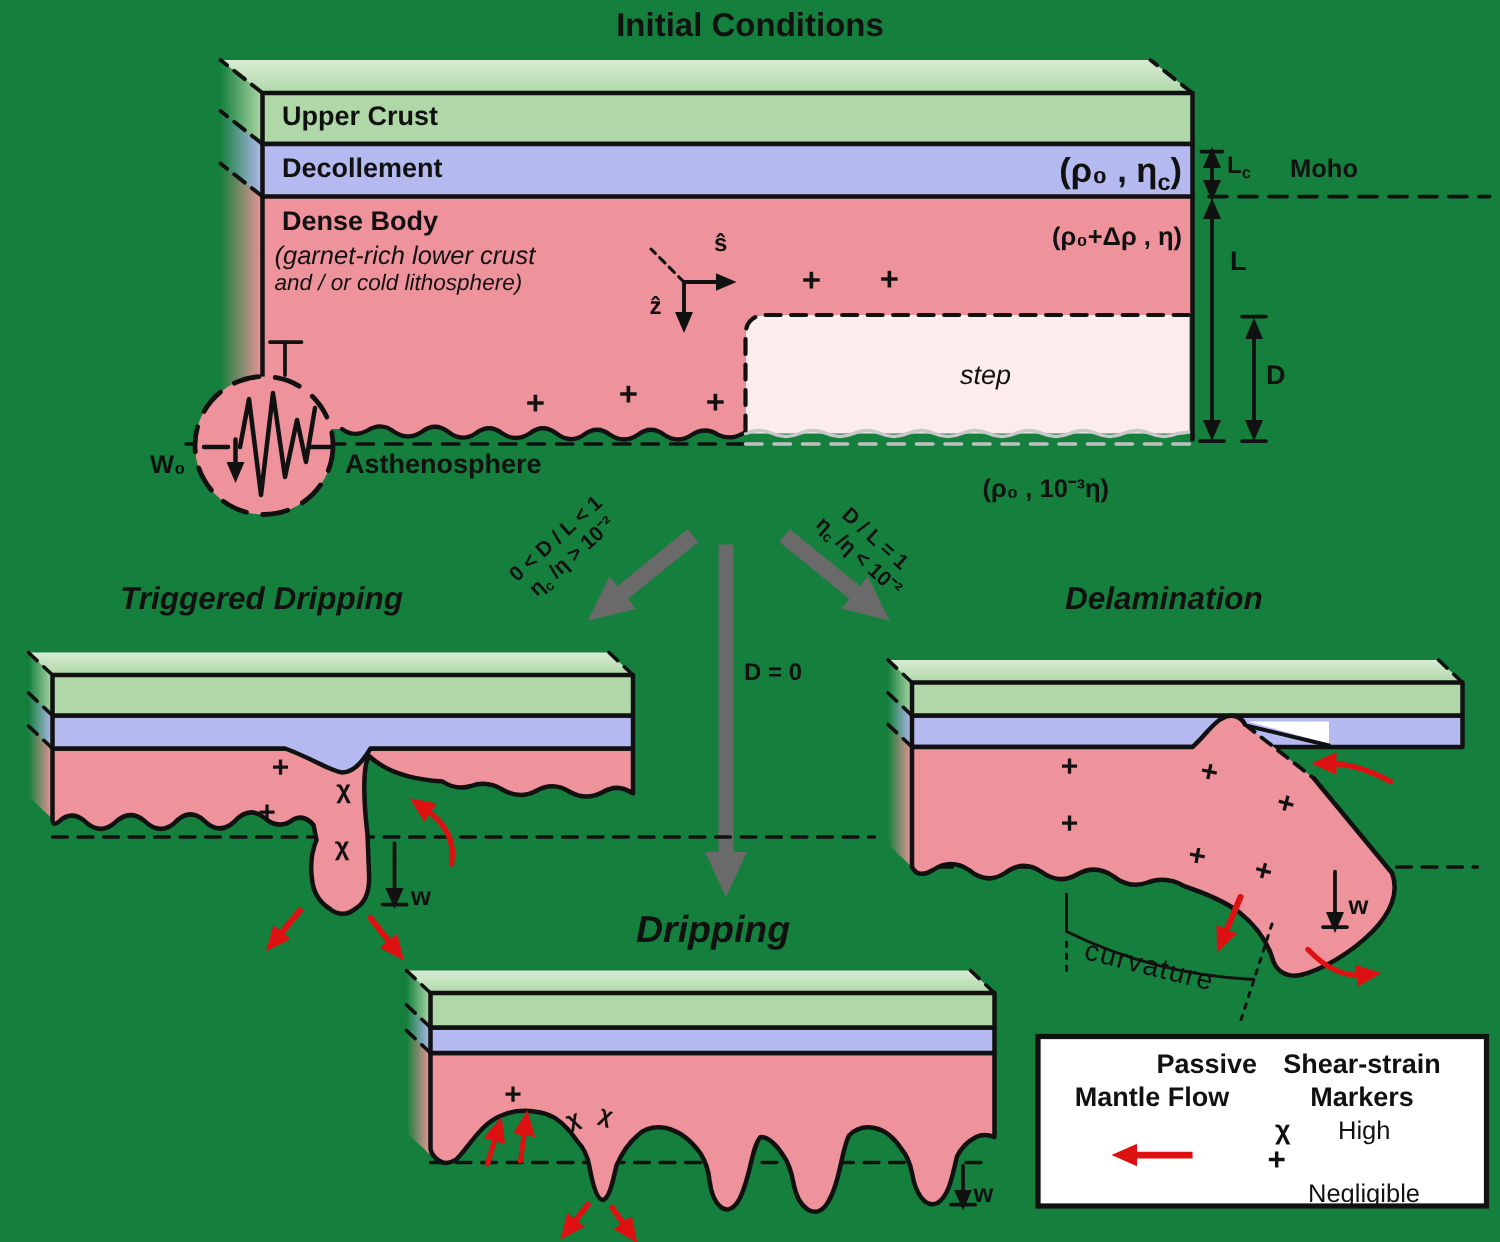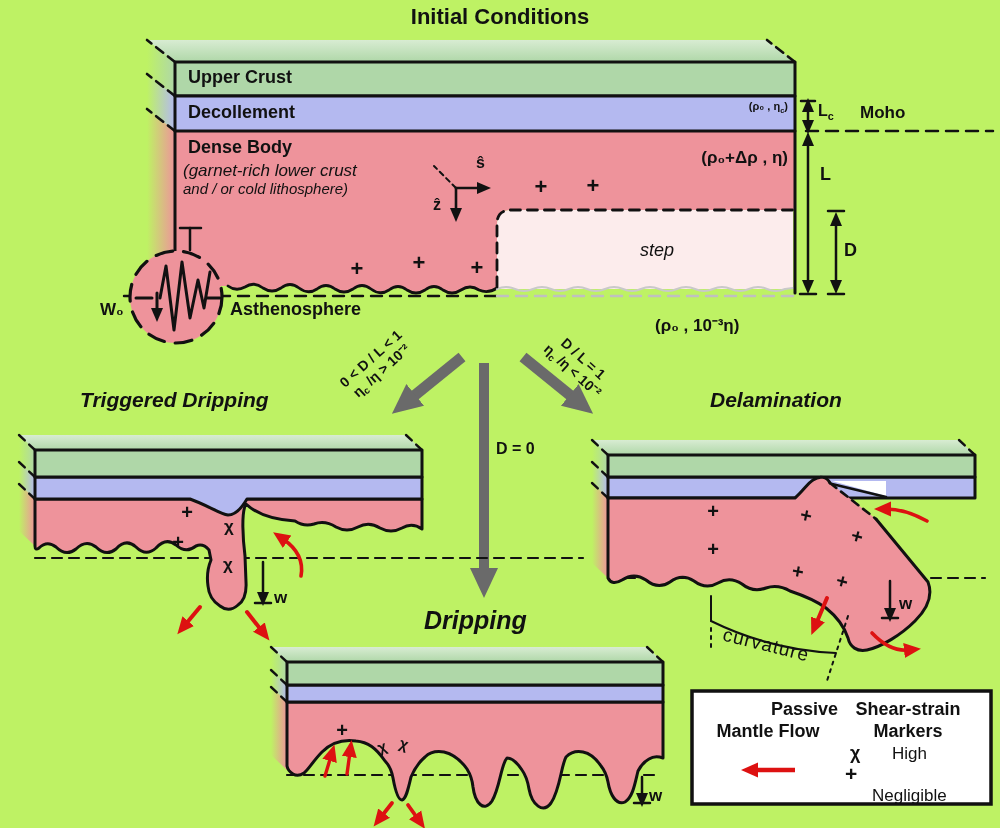--- a/index.html
+++ b/index.html
@@ -1,16 +1,16 @@
 <!DOCTYPE html>
 <html><head>
 <meta charset="utf-8">
 <style>
   html,body{margin:0;padding:0;background:#fff;}
-  #stage{position:relative;width:1000px;height:828px;background:#bef264;overflow:hidden;
+  #stage{position:relative;width:1000px;height:828px;background:#15803d;overflow:hidden;
          font-family:"Liberation Sans",sans-serif;color:#111;text-decoration:underline;}
   svg{position:absolute;left:0;top:0;}
   .lbl{position:absolute;font-weight:bold;color:#111;white-space:nowrap;line-height:1.15;}
   .it{font-style:italic;}
   .n{font-weight:normal;}
   sub.s{font-size:0.68em;vertical-align:-0.35em;}
   .mk{position:absolute;font-weight:bold;color:#111;text-align:center;width:22px;}
   .rot{transform-origin:center center;text-align:center;}
 </style>
 </head>
@@ -195,21 +195,21 @@
     <rect x="692" y="691" width="299" height="113" fill="#fff" stroke="#111" stroke-width="3.5"></rect>
     <line x1="795" y1="770" x2="753" y2="770" stroke="#dd1111" stroke-width="4.5" marker-end="url(#mRed)"></line>
   </g>
 </svg>
 
 <div class="lbl" style="left:0;top:4px;width:1000px;text-align:center;font-size:22px">Initial Conditions</div>
 
 <div class="lbl" style="left:188px;top:67px;font-size:18px">Upper Crust</div>
 
 <div class="lbl" style="left:188px;top:102px;font-size:18px">Decollement</div>
-<div class="lbl" style="left:598px;top:100px;width:190px;text-align:right;font-size:11px"><span>(ρ₀ , η</span><sub class="s">c</sub><span>)</span></div>
+<div class="lbl" style="left:598px;top:100px;width:190px;text-align:right;font-size:23px"><span>(ρ₀ , η</span><sub class="s">c</sub><span>)</span></div>
 
 <div class="lbl" style="left:188px;top:137px;font-size:18px">Dense Body</div>
 <div class="lbl it n" style="left:183px;top:161px;font-size:17px">(garnet-rich lower crust</div>
 <div class="lbl it n" style="left:183px;top:180px;font-size:15px">and / or cold lithosphere)</div>
 <div class="lbl" style="left:598px;top:148px;width:190px;text-align:right;font-size:17px">(ρ₀+Δρ , η)</div>
 
 <div class="lbl it n" style="left:640px;top:240px;font-size:18px">step</div>
 <div class="lbl" style="left:230px;top:299px;font-size:18px">Asthenosphere</div>
 <div class="lbl" style="left:655px;top:316px;font-size:17px">(ρ₀ , 10⁻³η)</div>
 <div class="lbl" style="left:100px;top:300px;font-size:17px">W₀</div>

